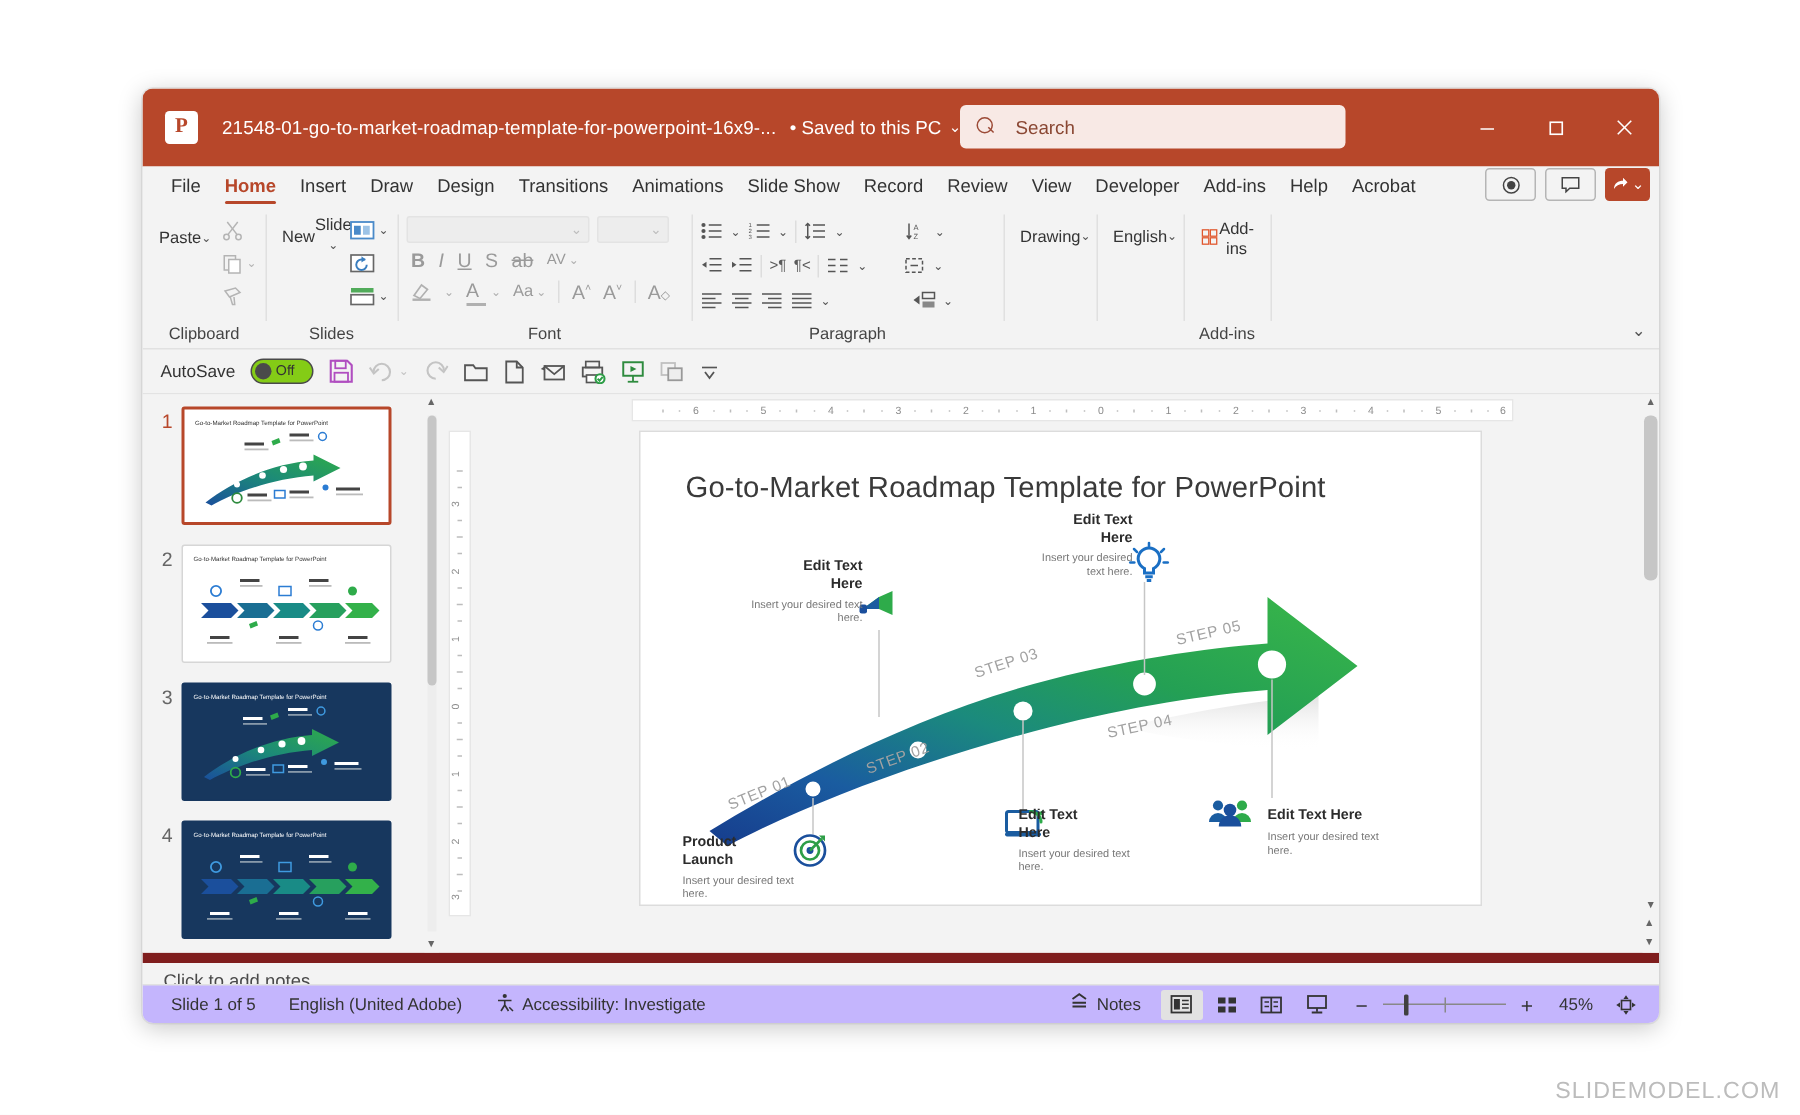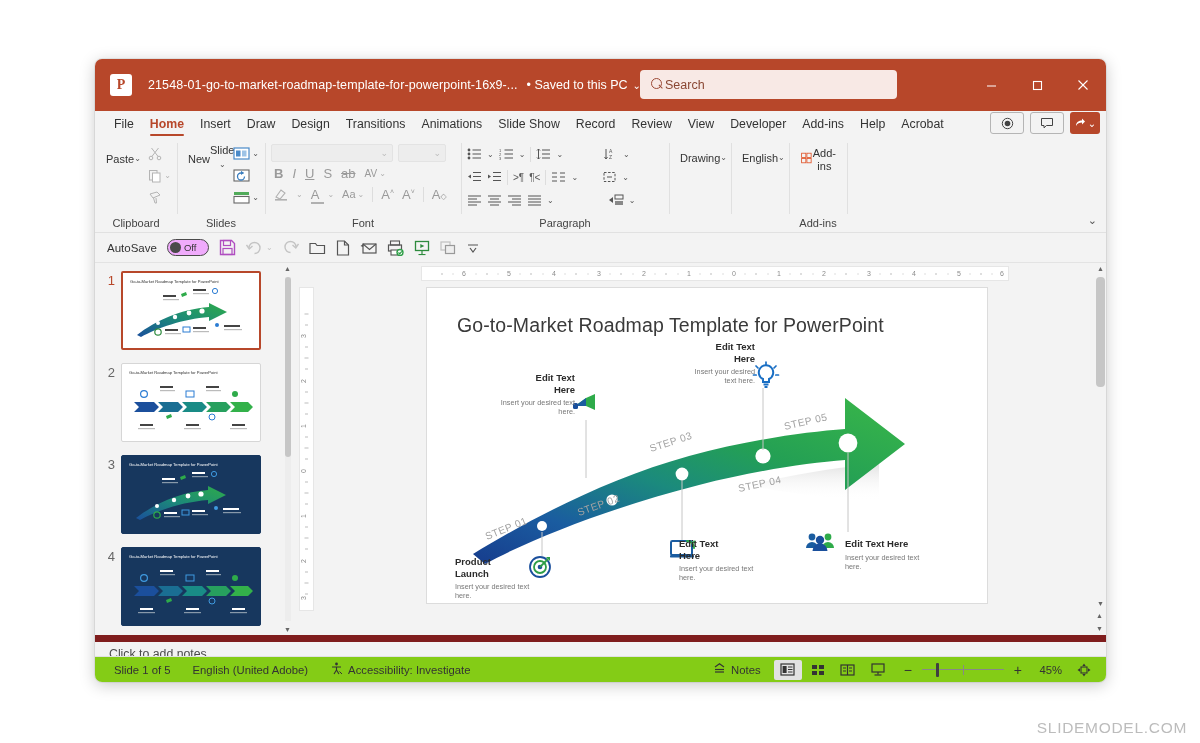--- a/index.html
+++ b/index.html
@@ -46,21 +46,21 @@
   }
   .search-ico { width: 13px; height: 13px; position: relative; flex:none; }
   .search-ico::before {
     content:""; position:absolute; left:0; top:0; width:9px; height:9px;
     border:1.4px solid #9c4a36; border-radius:50%;
   }
   .search-ico::after {
     content:""; position:absolute; left:7px; top:7.5px; width:5px; height:1.4px;
     background:#9c4a36; transform:rotate(45deg);
   }
-  .search-ph { font-size: 12.5px; color: #8a4733; margin-left: 1px; }
+  .search-ph { font-size: 12.5px; color: #8a4733; margin-left: 13px; }
   .win-btns { position:absolute; right:0; top:0; height:52px; display:flex; }
   .win-btn {
     width: 46px; height: 52px; display:flex; align-items:center; justify-content:center;
     color:#fff; font-size: 13px;
   }
   .win-btn svg { display:block; }
 
   
   .ribbon-tabs {
     height: 26px; background: #f3f3f3;
@@ -124,21 +124,21 @@
   .ribbon-collapse { position:absolute; right:9px; bottom:5px; color:#555; font-size:11px; }
 
   
   .qat {
     height: 30px; background:#f3f3f3; display:flex; align-items:center;
     padding-left: 12px; gap: 10px; border-bottom:1px solid #e3e3e3;
   }
   .qat-label { font-size: 11.5px; color:#333; }
   .toggle {
     width: 42px; height:17px; border-radius:9px; border:1.4px solid #4a4a4a;
-    background:#f0abfc; display:flex; align-items:center; padding:0 2px; gap:3px;
+    background:#84cc16; display:flex; align-items:center; padding:0 2px; gap:3px;
   }
   .toggle .knob { width:11px; height:11px; border-radius:50%; background:#4a4a4a; }
   .toggle .tl { font-size:9.5px; color:#333; }
   .qat-ic { display:flex; align-items:center; justify-content:center; }
 
   
   .work { position:relative; height: 372px; background:#f3f3f3; display:flex; }
 
   
   .slidepanel {
@@ -190,21 +190,21 @@
 
   .notes-bar {
     height: 30px; background:#f3f3f3; border-top:7px solid #7f1d1d;
     display:flex; align-items:center; padding-left: 14px;
   }
   .notes-ph { font-size: 12.3px; color:#4a4a4a; }
 
   
   .statusbar {
     position:absolute; left:0; bottom:0; width:100%; height: 26px;
-    background:#84cc16; border-top:1px solid #e1e1e1;
+    background:#c4b5fd; border-top:1px solid #e1e1e1;
     display:flex; align-items:center; padding: 0 8px; gap: 0;
   }
   .st-item { font-size: 11.3px; color:#333; padding: 0 11px; white-space:nowrap; display:flex; align-items:center; gap:5px;}
   .st-right { margin-left:auto; display:flex; align-items:center; gap: 2px; }
   .view-btn {
     width: 28px; height: 20px; display:flex; align-items:center; justify-content:center;
     border-radius:2px;
   }
   .view-btn.active { background:#e2e2e2; }
   .zoom-slider { position:relative; width: 86px; height: 20px; display:flex; align-items:center; }

